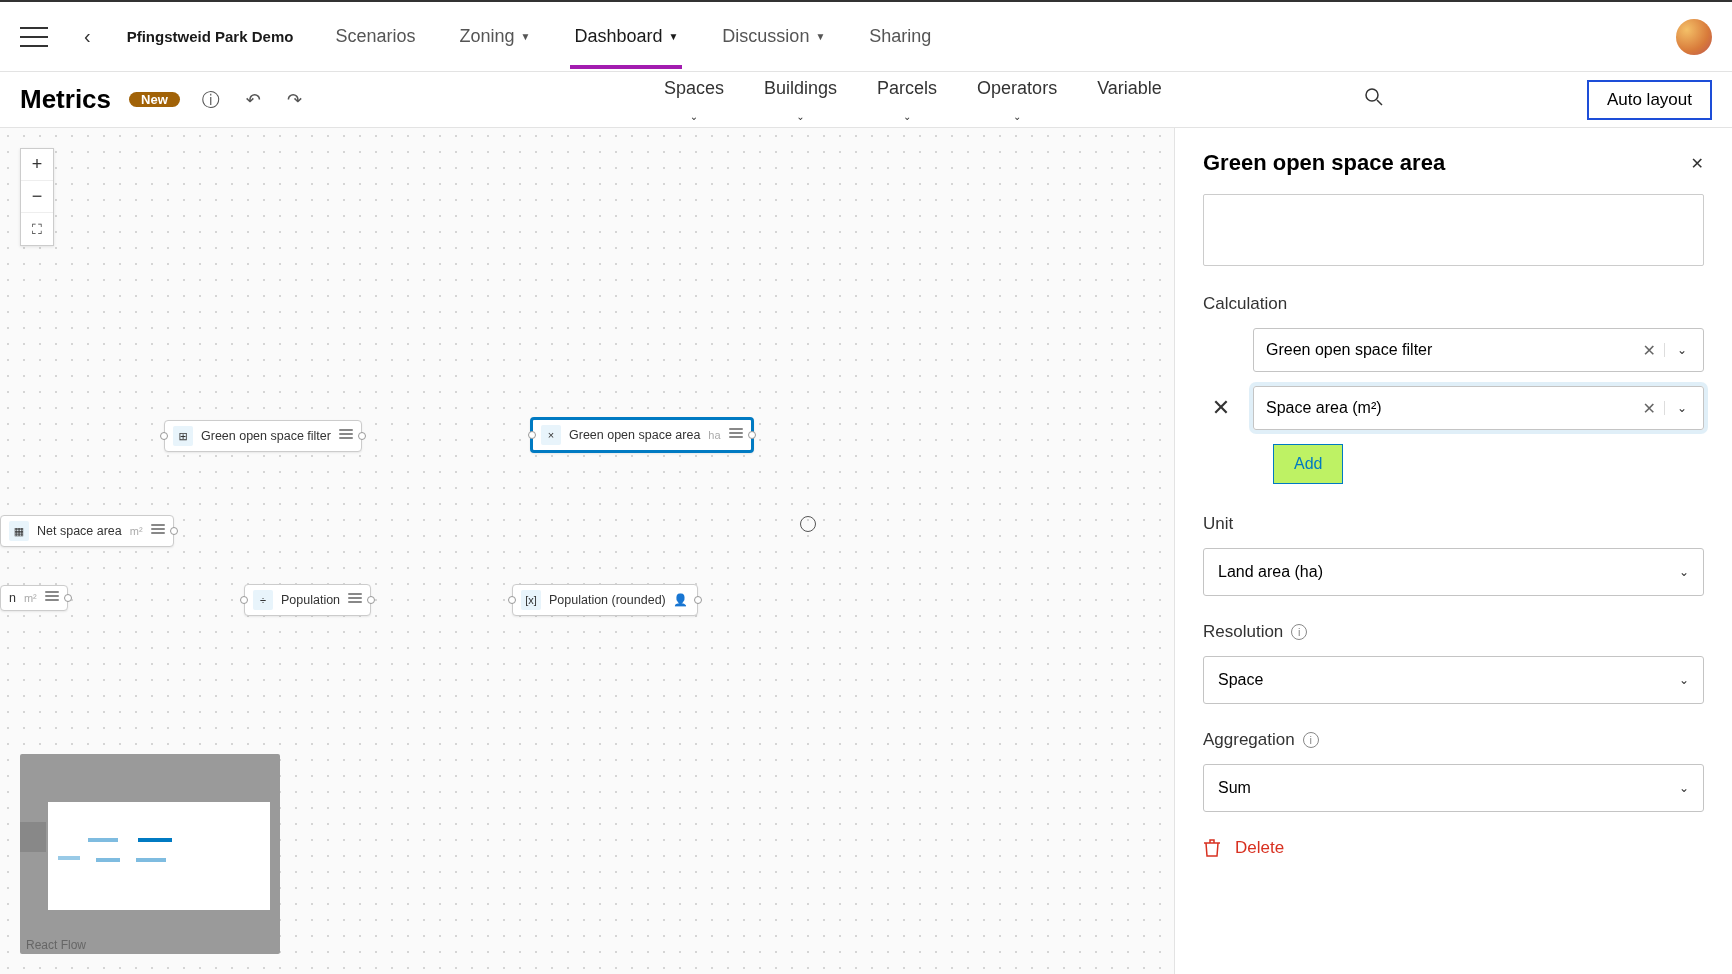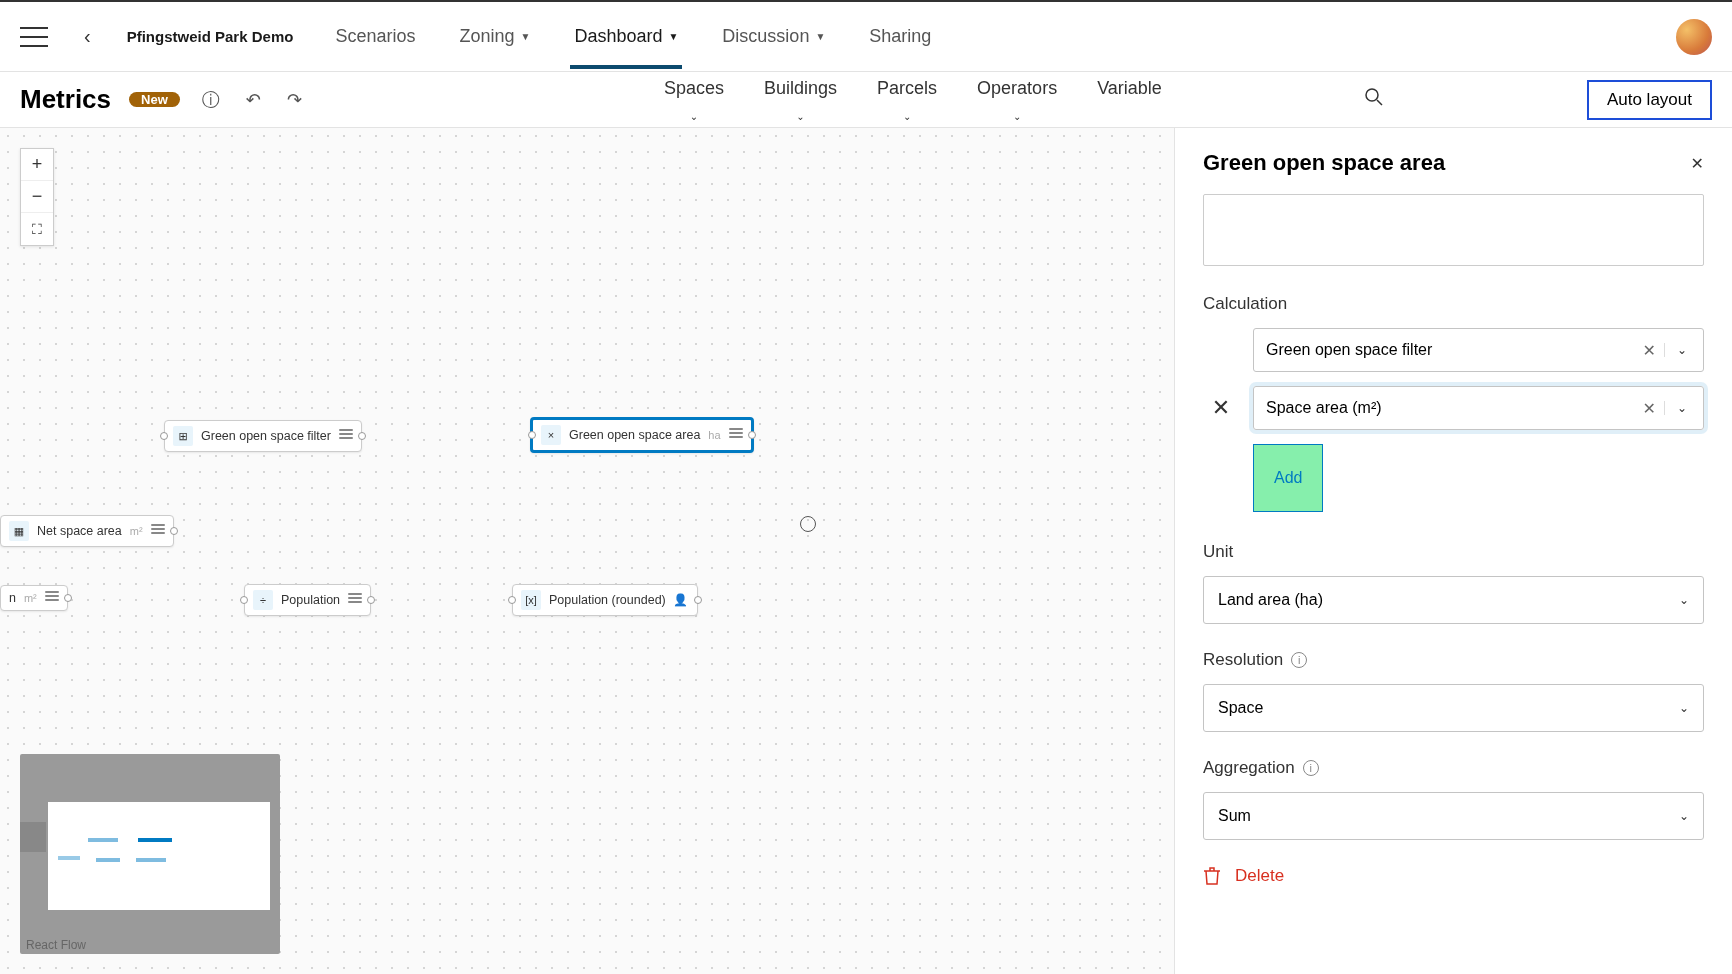--- a/index.html
+++ b/index.html
@@ -5,21 +5,21 @@
 * { box-sizing: border-box; margin: 0; padding: 0; font-family: -apple-system, BlinkMacSystemFont, "Segoe UI", Arial, sans-serif; }
 body { background: #fff; width: 1732px; height: 974px; overflow: hidden; position: relative; }
 
 .topbar { height: 72px; border-bottom: 1px solid #e3e3e3; display: flex; align-items: center; padding: 0 20px; gap: 28px; border-top: 2px solid #333; }
 .hamburger { width: 28px; height: 20px; display: flex; flex-direction: column; justify-content: space-between; cursor: pointer; }
 .hamburger div { height: 2px; background: #333; }
 .back-arrow { cursor: pointer; font-size: 20px; color: #333; padding: 0 8px; }
 .project-name { font-weight: 700; font-size: 15px; color: #1a1a1a; }
 .topnav { display: flex; gap: 36px; margin-left: 10px; }
 .topnav-item { font-size: 18px; color: #555; cursor: pointer; padding: 22px 4px; display: flex; align-items: center; gap: 6px; }
-.topnav-item.active { color: #1a1a1a; border-bottom: 4px solid #0c4a6e; padding-bottom: 18px; }
+.topnav-item.active { color: #1a1a1a; border-bottom: 4px solid #a21caf; padding-bottom: 18px; }
 .caret { font-size: 10px; }
 .avatar { width: 36px; height: 36px; border-radius: 50%; background: radial-gradient(circle at 30% 30%, #f4c068, #d87a3a 60%, #b55); margin-left: auto; cursor: pointer; }
 
 .toolbar { height: 56px; border-bottom: 1px solid #e3e3e3; display: flex; align-items: center; padding: 0 20px; gap: 18px; }
 .page-title { font-size: 26px; font-weight: 700; }
 .new-badge { background: #a16207; color: #fff; font-size: 13px; padding: 0 12px; border-radius: 14px; font-weight: 600; }
 .icon-btn { cursor: pointer; color: #555; font-size: 18px; padding: 4px; }
 .toolbar-center { display: flex; gap: 40px; margin-left: 340px; }
 .tool-item { font-size: 18px; color: #333; cursor: pointer; display: flex; align-items: center; gap: 12px; flex-direction: column; }
 .auto-layout-btn { border: 2px solid #1d4ed8; padding: 8px 18px; font-size: 17px; cursor: pointer; background: #fff; margin-left: auto; }
@@ -55,21 +55,21 @@
 .panel-title { font-size: 22px; font-weight: 600; }
 .close-panel { cursor: pointer; font-size: 16px; color: #333; }
 .desc-box { border: 1px solid #ccc; border-radius: 2px; height: 72px; margin-bottom: 28px; resize: both; }
 .section-label { font-size: 17px; color: #333; margin-bottom: 14px; display: flex; align-items: center; gap: 8px; }
 .calc-row { display: flex; align-items: center; gap: 14px; margin-bottom: 14px; }
 .calc-op { width: 36px; display: flex; justify-content: center; font-size: 22px; color: #333; cursor: pointer; }
 .combo { flex: 1; border: 1px solid #c4c4c4; border-radius: 3px; height: 44px; display: flex; align-items: center; padding: 0 12px; font-size: 16px; position: relative; }
 .combo.glow { box-shadow: 0 0 0 4px rgba(0,122,194,0.12); }
 .combo-clear { margin-left: auto; cursor: pointer; color: #666; padding: 0 8px; }
 .combo-caret { cursor: pointer; color: #333; padding: 0 4px; font-size: 12px; border-left: 1px solid #ddd; padding-left: 12px; }
-.add-btn { border: 1px solid #007ac2; color: #007ac2; background: #86efac; padding: 24px 20px; font-size: 16px; cursor: pointer; margin-left: 50px; margin-bottom: 30px; }
+.add-btn { border: 1px solid #007ac2; color: #007ac2; background: #bef264; padding: 10px 20px; font-size: 16px; cursor: pointer; margin-left: 70px; margin-bottom: 30px; }
 .select-box { border: 1px solid #c4c4c4; border-radius: 3px; height: 48px; display: flex; align-items: center; padding: 0 14px; font-size: 16px; margin-bottom: 26px; cursor: pointer; }
 .select-caret { margin-left: auto; color: #333; font-size: 12px; }
 .info-icon { width: 16px; height: 16px; border: 1.5px solid #888; border-radius: 50%; display: inline-flex; align-items: center; justify-content: center; font-size: 11px; color: #888; cursor: pointer; }
 .delete-row { display: flex; align-items: flex-start; gap: 14px; color: #d83020; font-size: 17px; cursor: pointer; margin-top: 10px; }
 .trash-icon { width: 18px; height: 20px; }
 
 .grab-cursor { position: absolute; width: 16px; height: 16px; border: 1.5px solid #555; border-radius: 50%; }
 </style>
 </head>
 <body>

